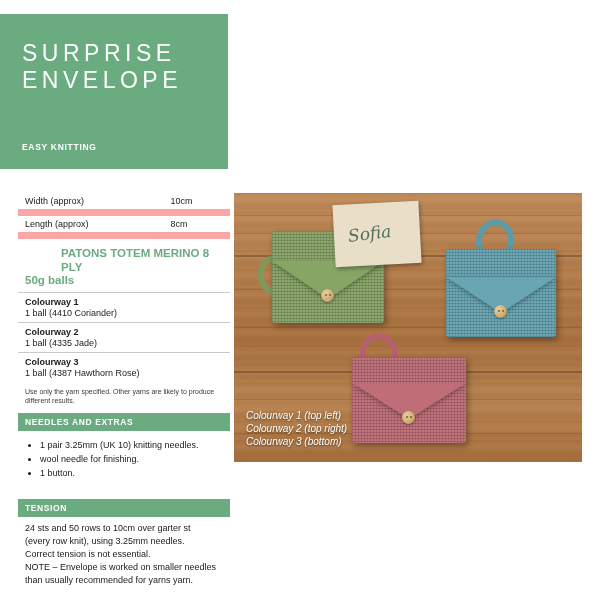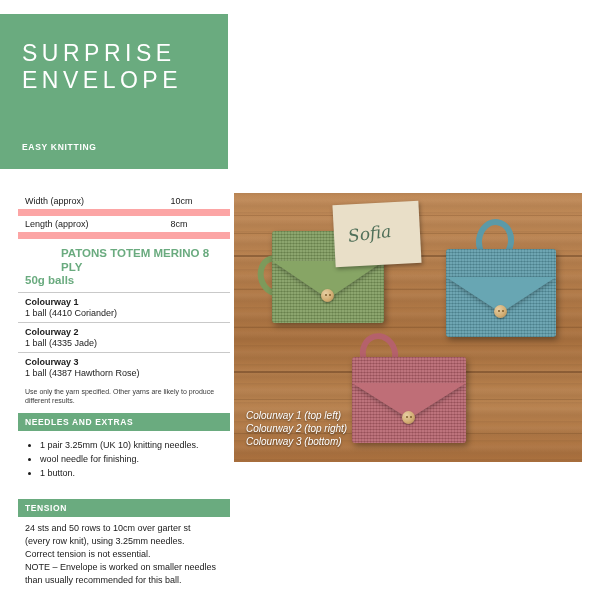--- a/index.html
+++ b/index.html
@@ -293,21 +293,21 @@
     </ul>
 
     <div class="spacer-8"></div>
 
     <div class="section-bar">TENSION</div>
     <div class="tension-body">
       <div>24 sts and 50 rows to 10cm over garter st</div>
       <div>(every row knit), using 3.25mm needles.</div>
       <div>Correct tension is not essential.</div>
       <div>NOTE – Envelope is worked on smaller needles</div>
-      <div>than usually recommended for this ball.</div>
+      <div>than usually recommended for yarns yarn.</div>
     </div>
   </div>
 
   <div class="photo">
     <div class="wood"></div>
     <div class="plank-line" style="top:62px;"></div>
     <div class="plank-line" style="top:178px;"></div>
     <div class="grain" style="top:22px;"></div>
     <div class="grain" style="top:40px;"></div>
     <div class="grain" style="top:96px;"></div>

